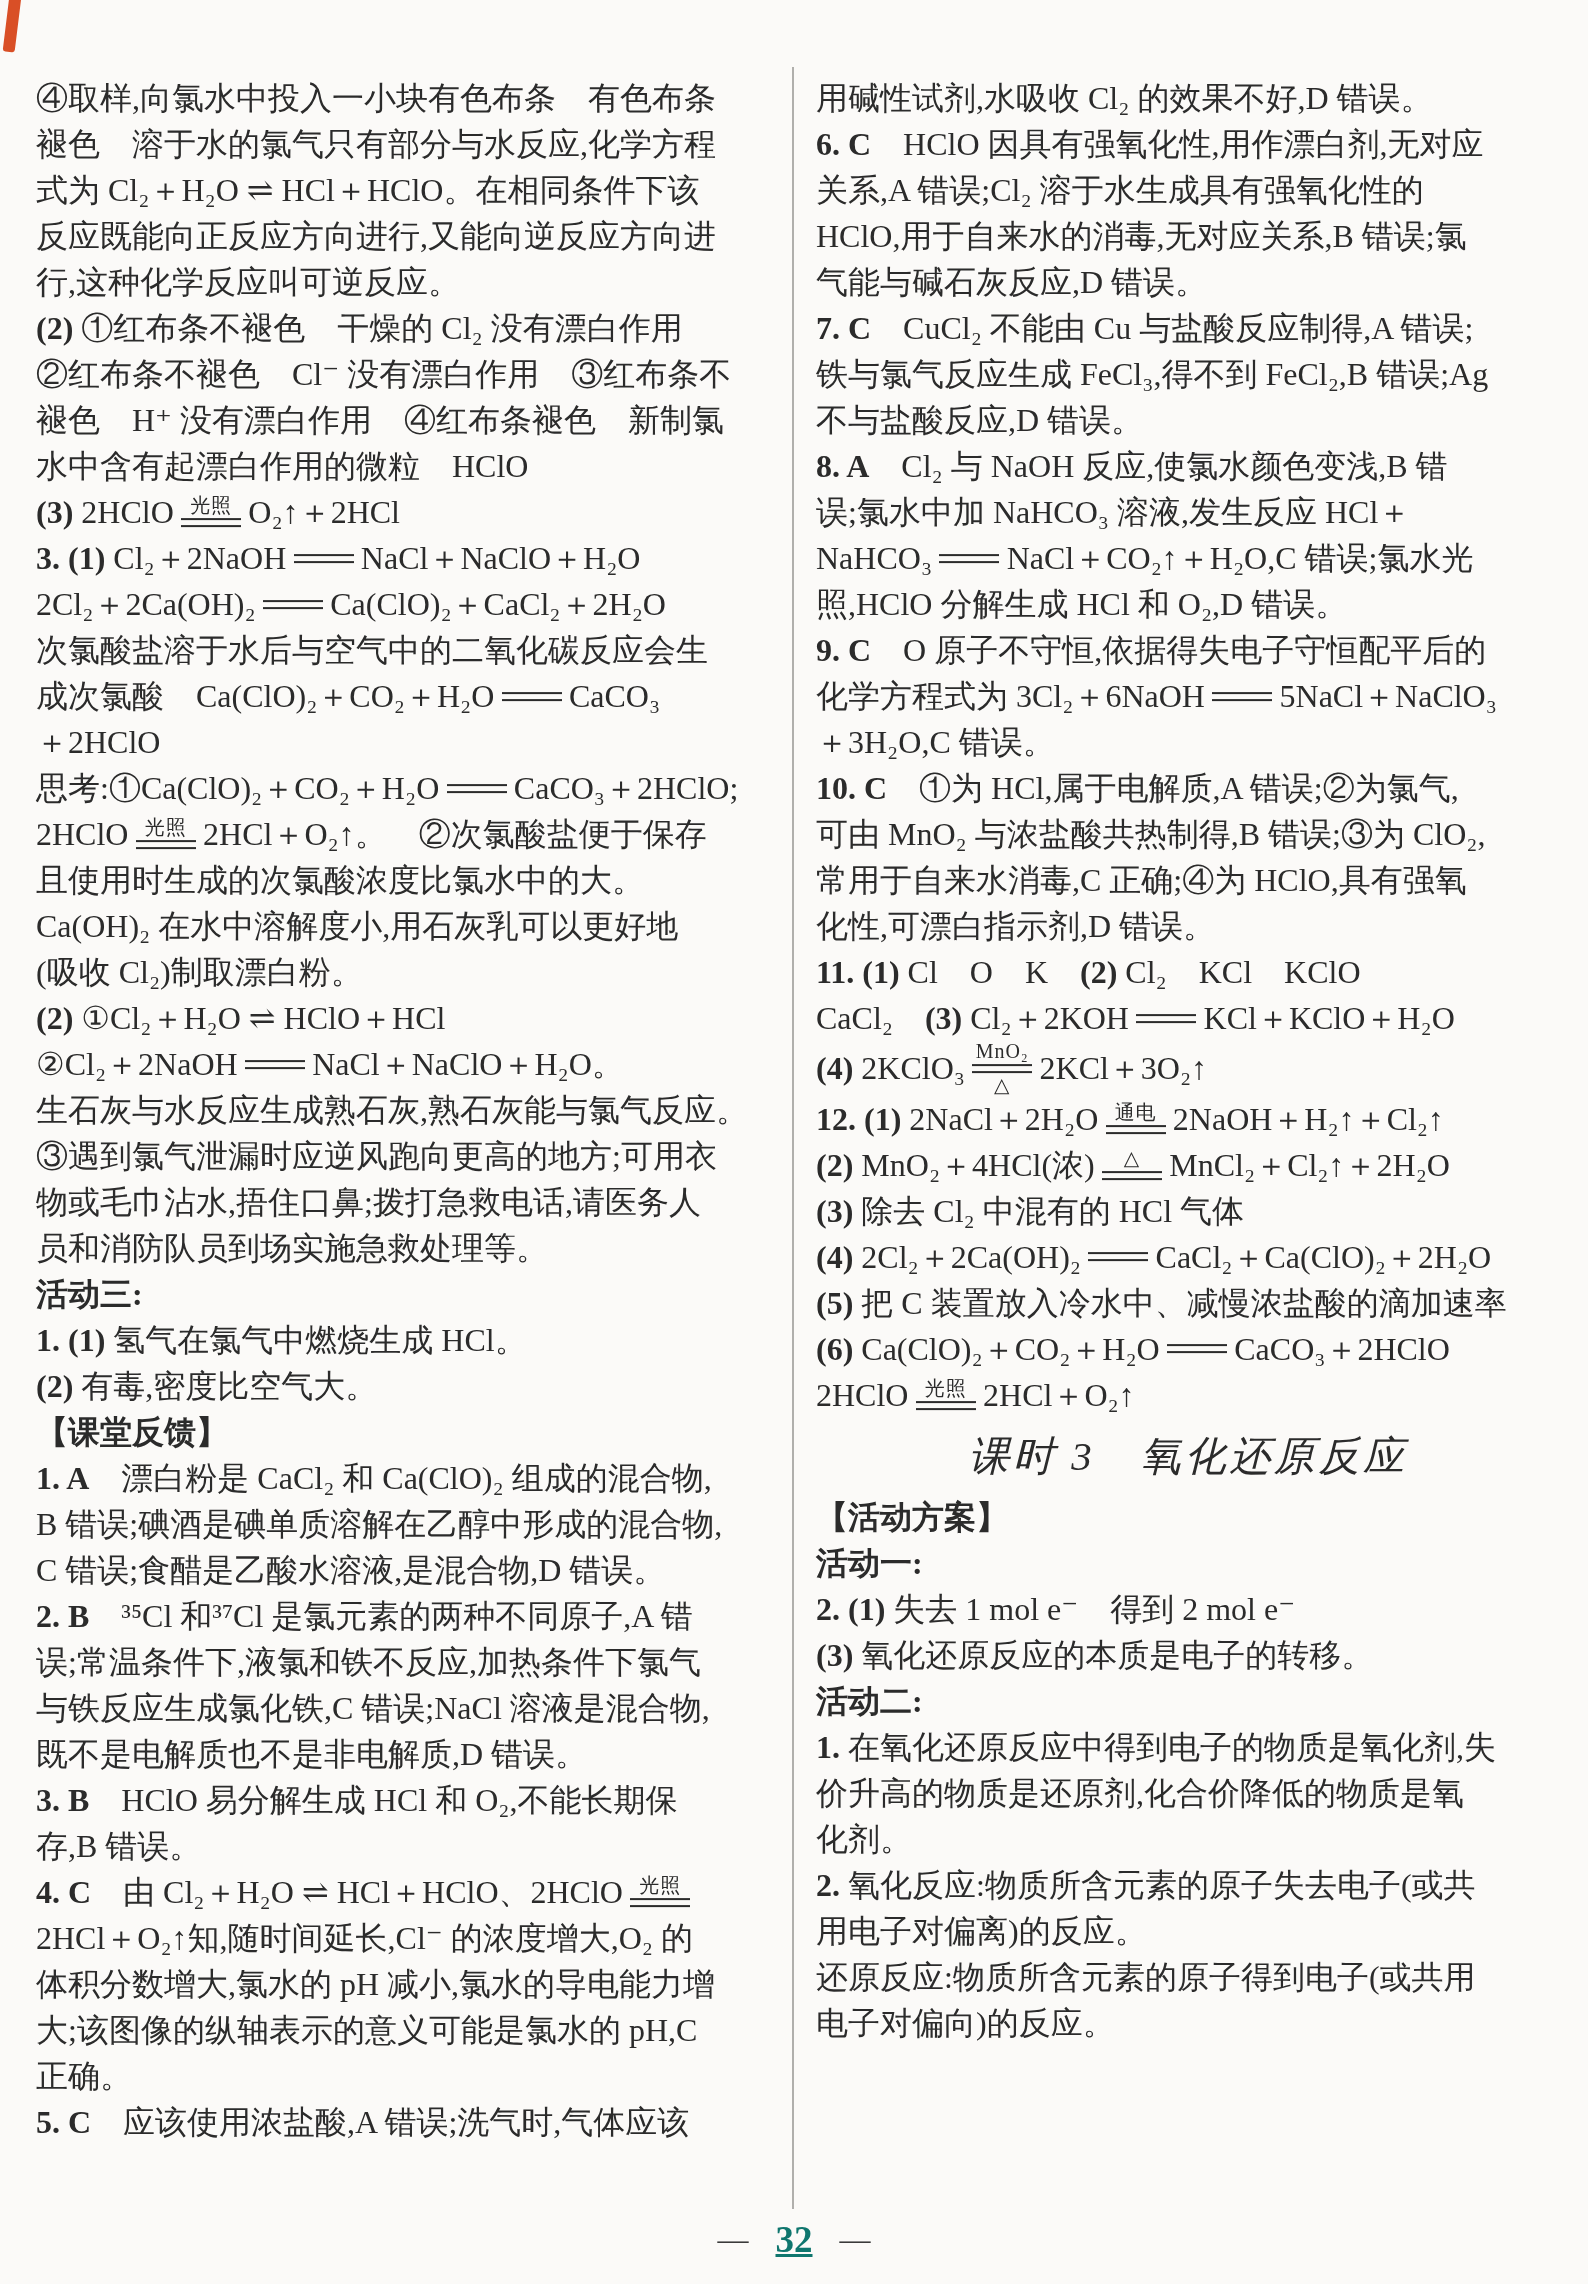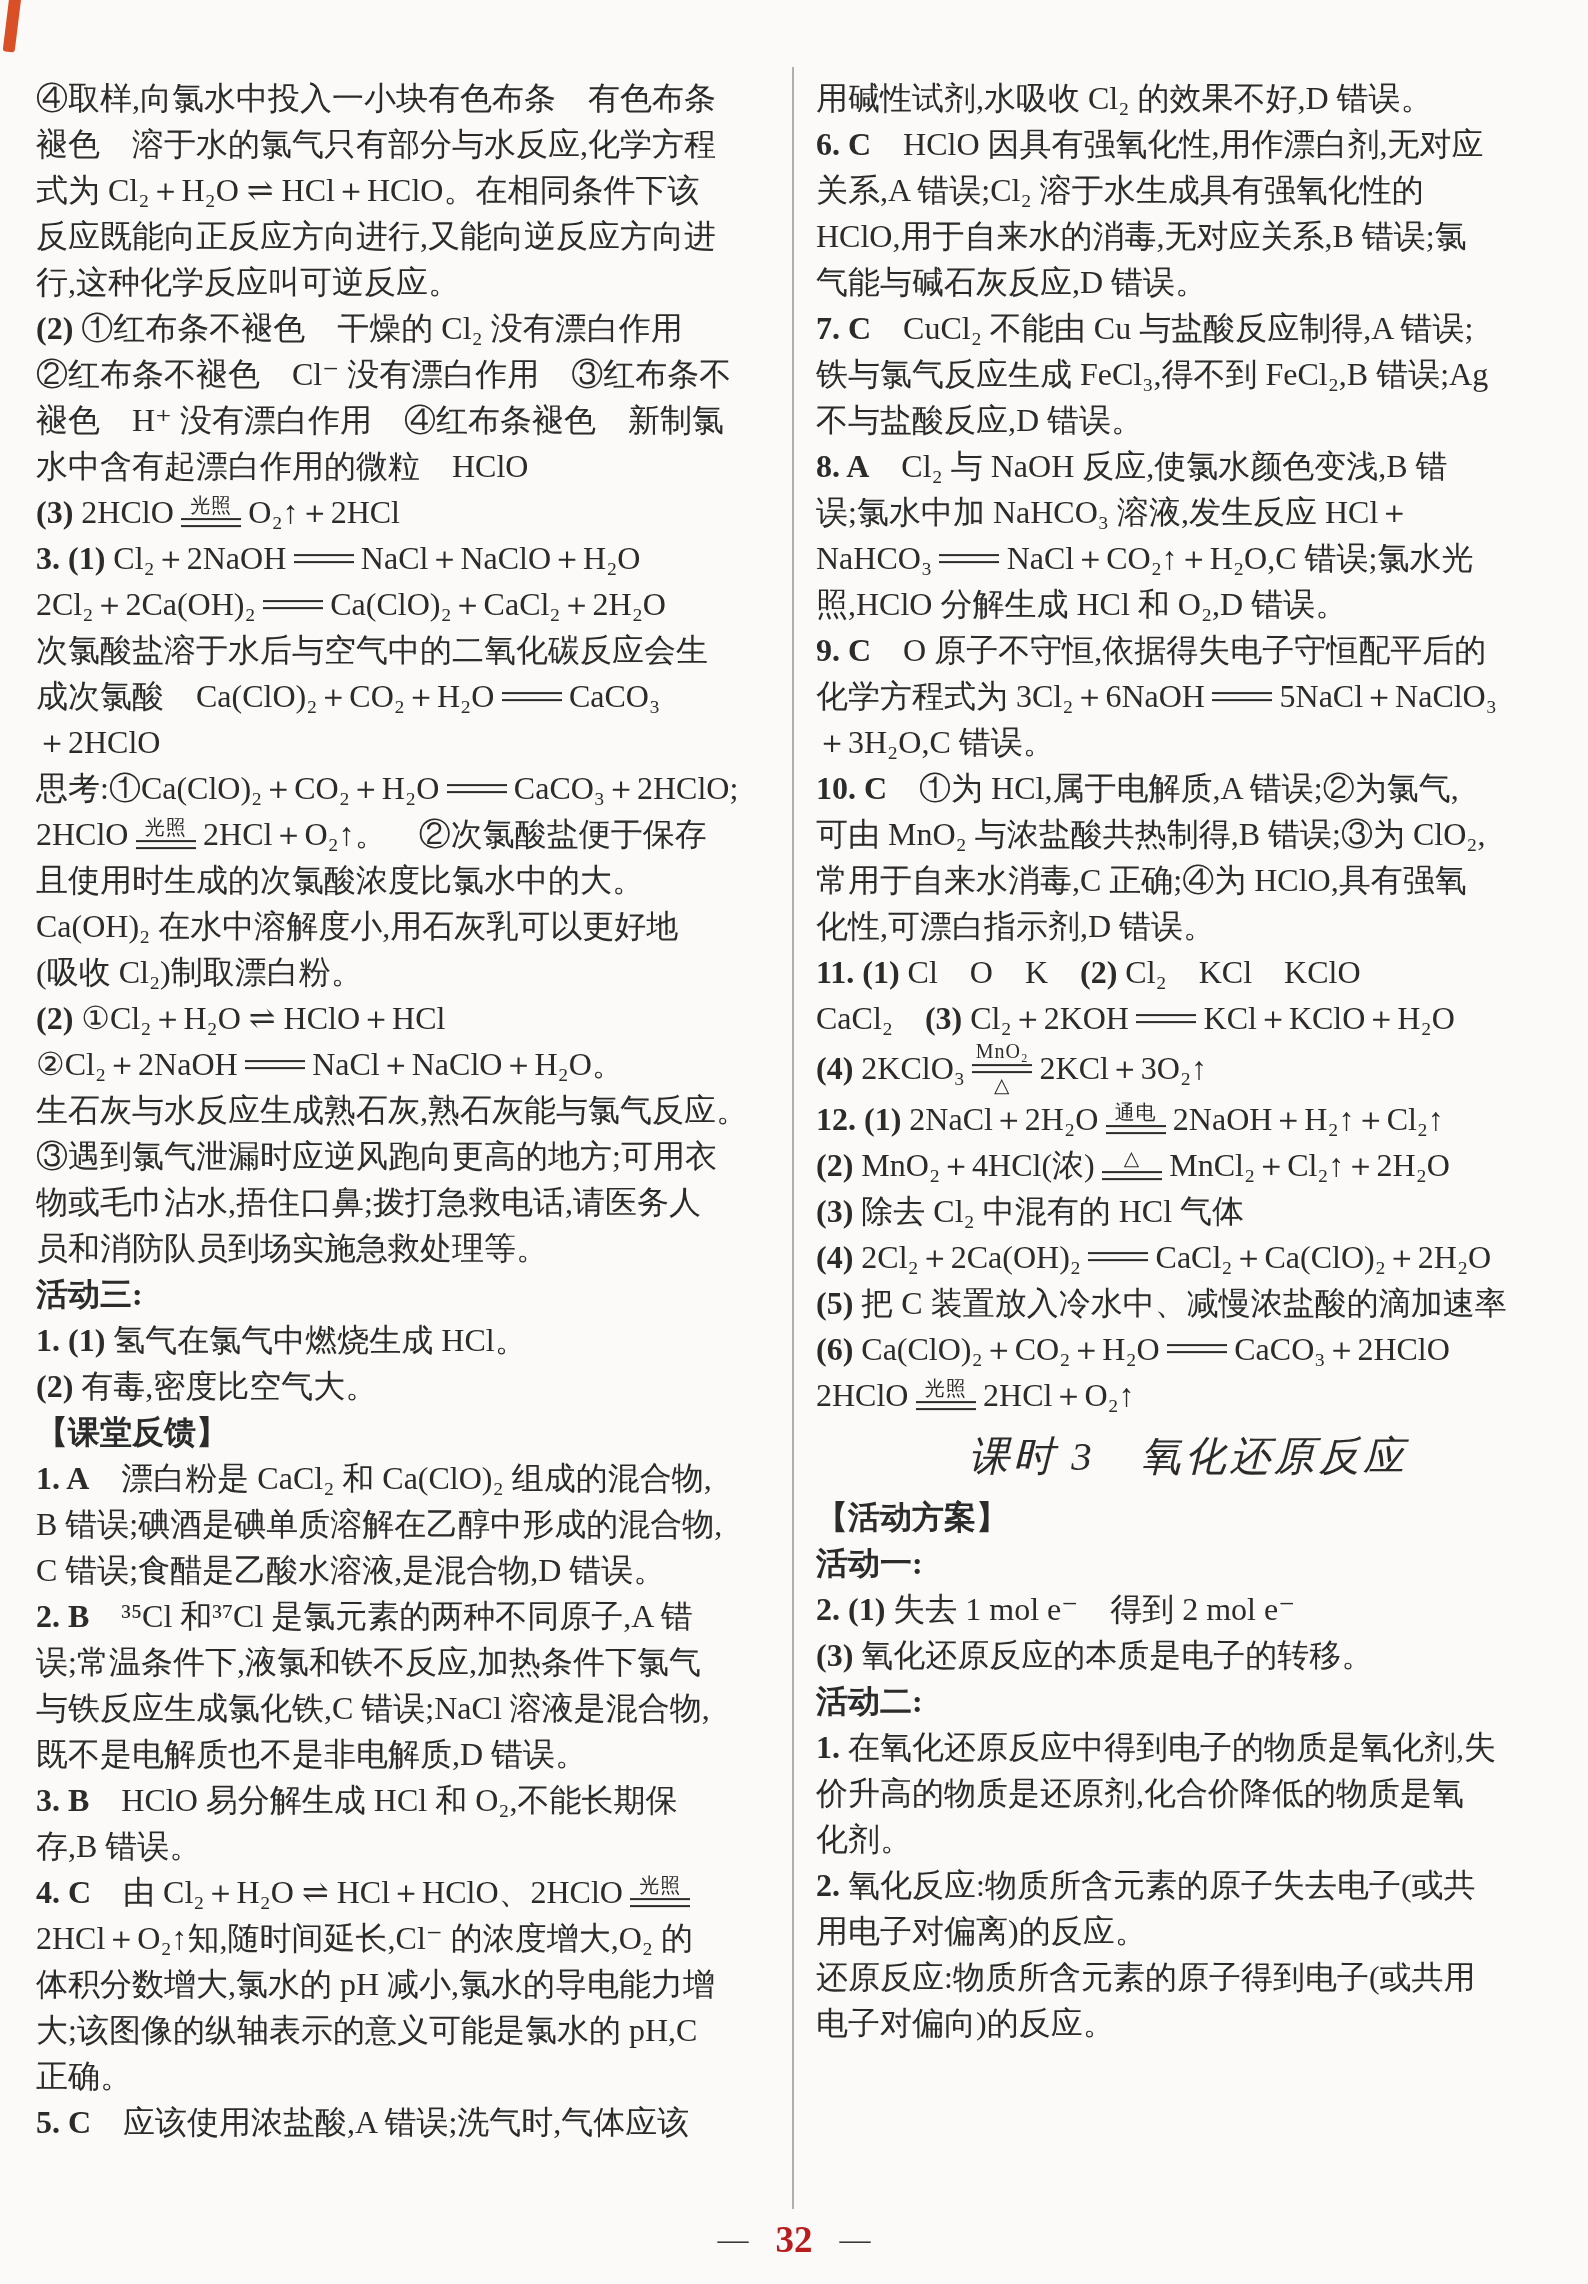--- a/index.html
+++ b/index.html
@@ -41,21 +41,21 @@
   .dbar{
     display:block;min-width:60px;align-self:stretch;height:9px;
     border-top:2.7px solid #2b2b2b;border-bottom:2.7px solid #2b2b2b;
     box-sizing:border-box;margin:1.8px 0;
   }
   .footer{
     position:absolute;left:0;right:0;bottom:23.6px;
     display:flex;justify-content:center;align-items:center;gap:27px;
     font-size:31px;color:#3a3a3a;
   }
-  .pnum{font-weight:700;font-size:37px;color:#b91c1c;}
+  .pnum{font-weight:700;font-size:37px;color:#0f766e;text-decoration:underline;}
 </style>
 </head>
 <body>
 
 <div class="page">
   <div class="corner-mark" style="background: rgb(217, 79, 38);"></div>
   <div class="divider"></div>
   <div class="col col-left">
       <div class="line">
         <span class="seg">④取样,向氯水中投入一小块有色布条　有色布条</span>

